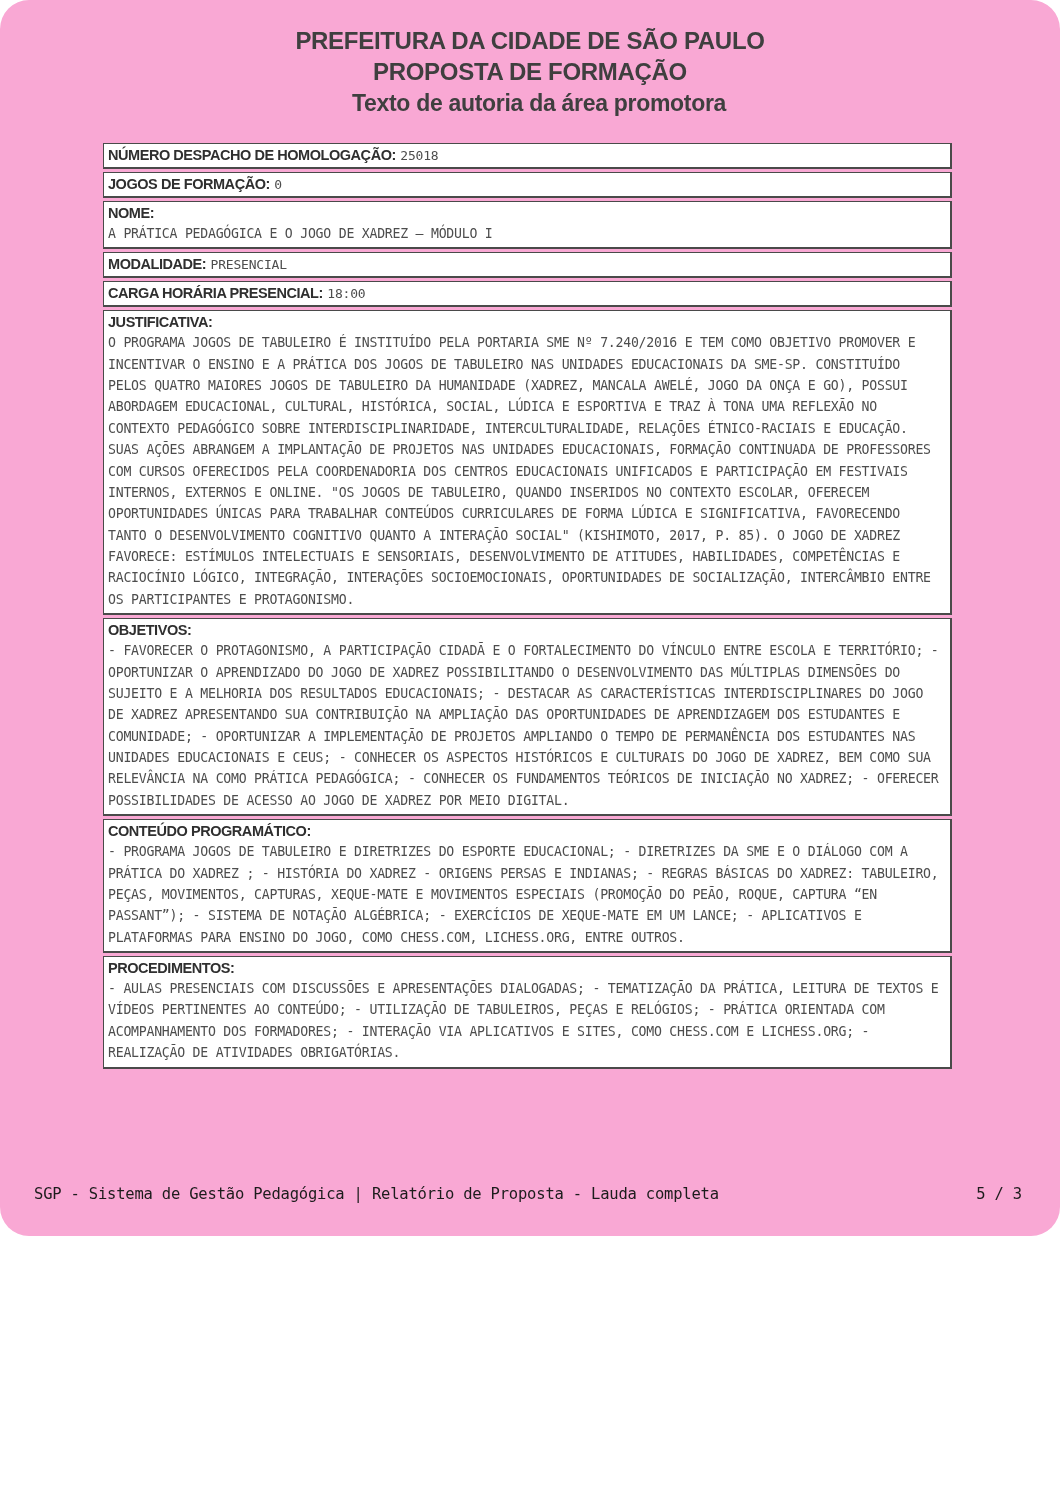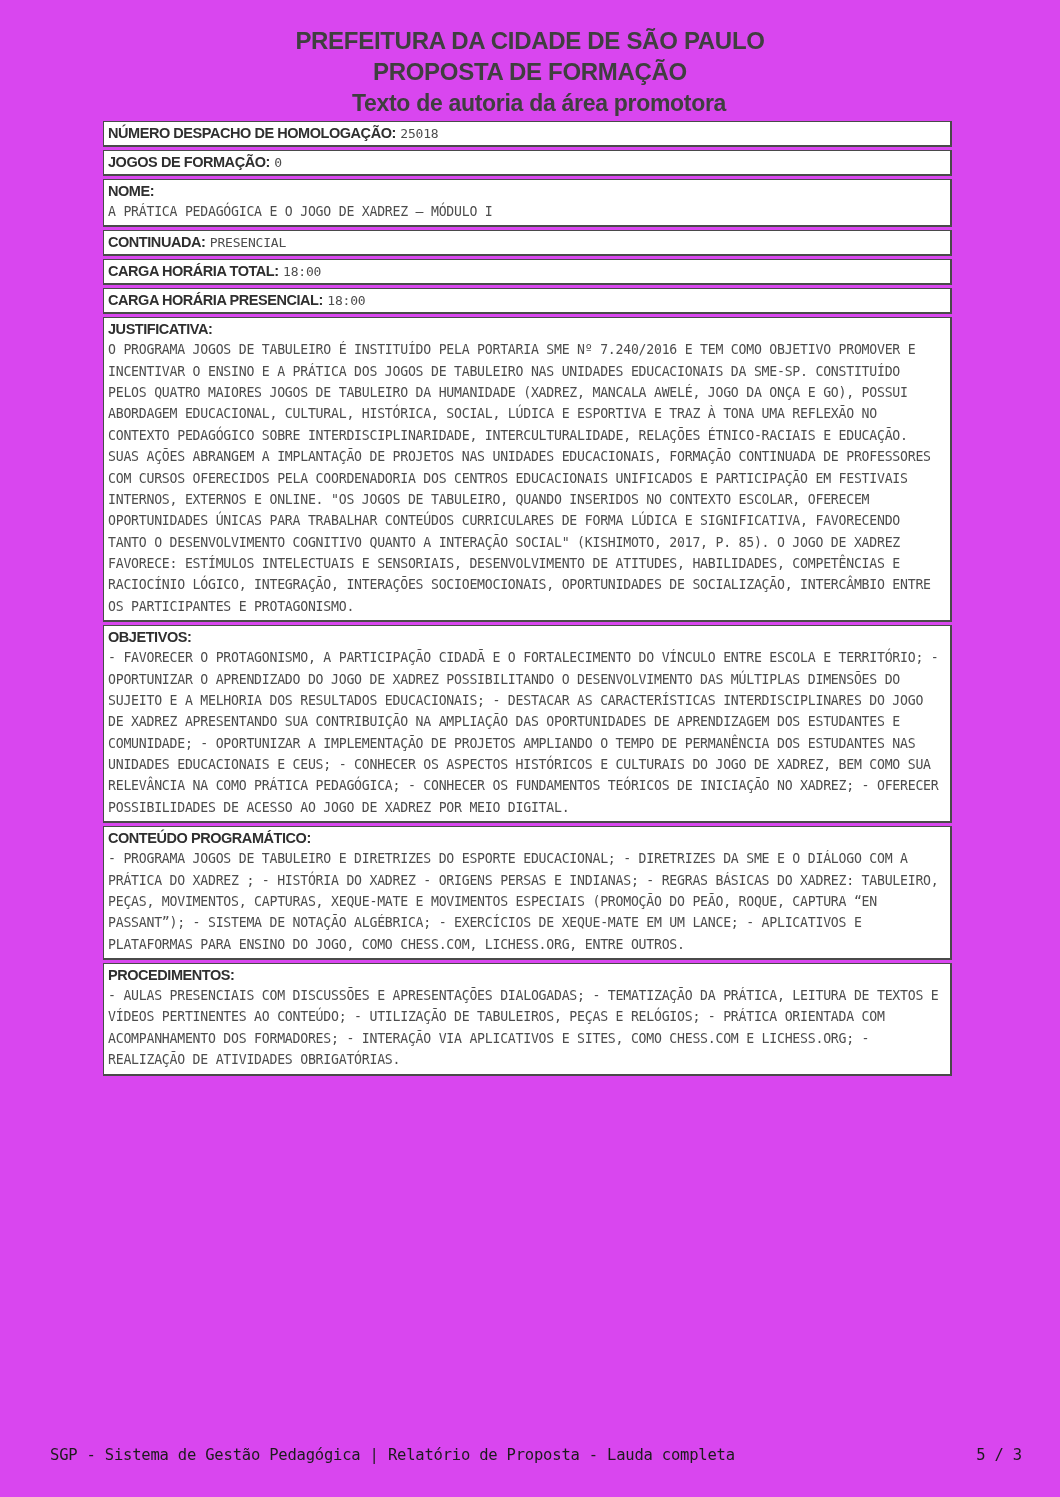--- a/index.html
+++ b/index.html
@@ -4,25 +4,26 @@
 <title>SGP - Relatório de Proposta</title>
 <style>
   html, body {
     margin: 0;
     padding: 0;
     background: #ffffff;
   }
   .page {
     position: relative;
     width: 1060px;
-    height: 1497px;
-    background: #d946ef;
+    height: 1236px;
+    background: #f9a8d4;
     overflow: hidden;
     font-family: "Liberation Sans", sans-serif;
     box-sizing: border-box;
+    border-radius: 29px;
   }
 
   
   .doc-header {
     padding-top: 26px;
     text-align: center;
   }
   .doc-header .hline {
     font-family: "Liberation Sans", sans-serif;
     font-weight: bold;
@@ -37,21 +38,21 @@
     text-transform: uppercase;
   }
   .doc-header .hline.l4 {
     font-size: 23px;
     margin-top: 2px;
     padding-left: 18px;
   }
 
   
   .fields {
-    margin: 2px 0 0 103px;
+    margin: 24px 0 0 103px;
     width: 849px;
   }
   .field-box {
     position: relative;
     border: 1.5px solid #4a4a4a;
     border-right-width: 2.5px;
     border-bottom-width: 2.5px;
     background: #ffffff;
     margin-bottom: 3px;
     padding: 2px 4px 3px 4px;
@@ -80,21 +81,21 @@
     line-height: 1.62;
     letter-spacing: -0.25px;
     white-space: pre-wrap;
     word-break: normal;
     margin-top: 1px;
   }
 
   
   .doc-footer {
     position: absolute;
-    left: 16px;
+    left: 0;
     right: 0;
     bottom: 33px;
     padding: 0 38px 0 34px;
     display: flex;
     align-items: baseline;
     justify-content: space-between;
     font-family: "DejaVu Sans Mono", "Liberation Mono", monospace;
     font-size: 15.5px;
     color: #1c1c1c;
     letter-spacing: -0.2px;
@@ -125,28 +126,24 @@
       <span class="field-value-inline">0</span>
     </div>
 
 
     <div class="field-box">
       <div class="field-label">NOME:</div>
       <div class="field-body">A PRÁTICA PEDAGÓGICA E O JOGO DE XADREZ — MÓDULO I</div>
     </div>
 
     <div class="field-box">
-      <span class="field-label">CONTINUADA:</span>
+      <span class="field-label">MODALIDADE:</span>
       <span class="field-value-inline">PRESENCIAL</span>
     </div>
 
-    <div class="field-box">
-      <span class="field-label">CARGA HORÁRIA TOTAL:</span>
-      <span class="field-value-inline">18:00</span>
-    </div>
 
     <div class="field-box">
       <span class="field-label">CARGA HORÁRIA PRESENCIAL:</span>
       <span class="field-value-inline">18:00</span>
     </div>
 
     <div class="field-box">
       <div class="field-label">JUSTIFICATIVA:</div>
       <div class="field-body">O PROGRAMA JOGOS DE TABULEIRO É INSTITUÍDO PELA PORTARIA SME Nº 7.240/2016 E TEM COMO OBJETIVO PROMOVER E INCENTIVAR O ENSINO E A PRÁTICA DOS JOGOS DE TABULEIRO NAS UNIDADES EDUCACIONAIS DA SME-SP. CONSTITUÍDO PELOS QUATRO MAIORES JOGOS DE TABULEIRO DA HUMANIDADE (XADREZ, MANCALA AWELÉ, JOGO DA ONÇA E GO), POSSUI ABORDAGEM EDUCACIONAL, CULTURAL, HISTÓRICA, SOCIAL, LÚDICA E ESPORTIVA E TRAZ À TONA UMA REFLEXÃO NO CONTEXTO PEDAGÓGICO SOBRE INTERDISCIPLINARIDADE, INTERCULTURALIDADE, RELAÇÕES ÉTNICO-RACIAIS E EDUCAÇÃO. SUAS AÇÕES ABRANGEM A IMPLANTAÇÃO DE PROJETOS NAS UNIDADES EDUCACIONAIS, FORMAÇÃO CONTINUADA DE PROFESSORES COM CURSOS OFERECIDOS PELA COORDENADORIA DOS CENTROS EDUCACIONAIS UNIFICADOS E PARTICIPAÇÃO EM FESTIVAIS INTERNOS, EXTERNOS E ONLINE. "OS JOGOS DE TABULEIRO, QUANDO INSERIDOS NO CONTEXTO ESCOLAR, OFERECEM OPORTUNIDADES ÚNICAS PARA TRABALHAR CONTEÚDOS CURRICULARES DE FORMA LÚDICA E SIGNIFICATIVA, FAVORECENDO TANTO O DESENVOLVIMENTO COGNITIVO QUANTO A INTERAÇÃO SOCIAL" (KISHIMOTO, 2017, P. 85). O JOGO DE XADREZ FAVORECE: ESTÍMULOS INTELECTUAIS E SENSORIAIS, DESENVOLVIMENTO DE ATITUDES, HABILIDADES, COMPETÊNCIAS E RACIOCÍNIO LÓGICO, INTEGRAÇÃO, INTERAÇÕES SOCIOEMOCIONAIS, OPORTUNIDADES DE SOCIALIZAÇÃO, INTERCÂMBIO ENTRE OS PARTICIPANTES E PROTAGONISMO.</div>
     </div>

